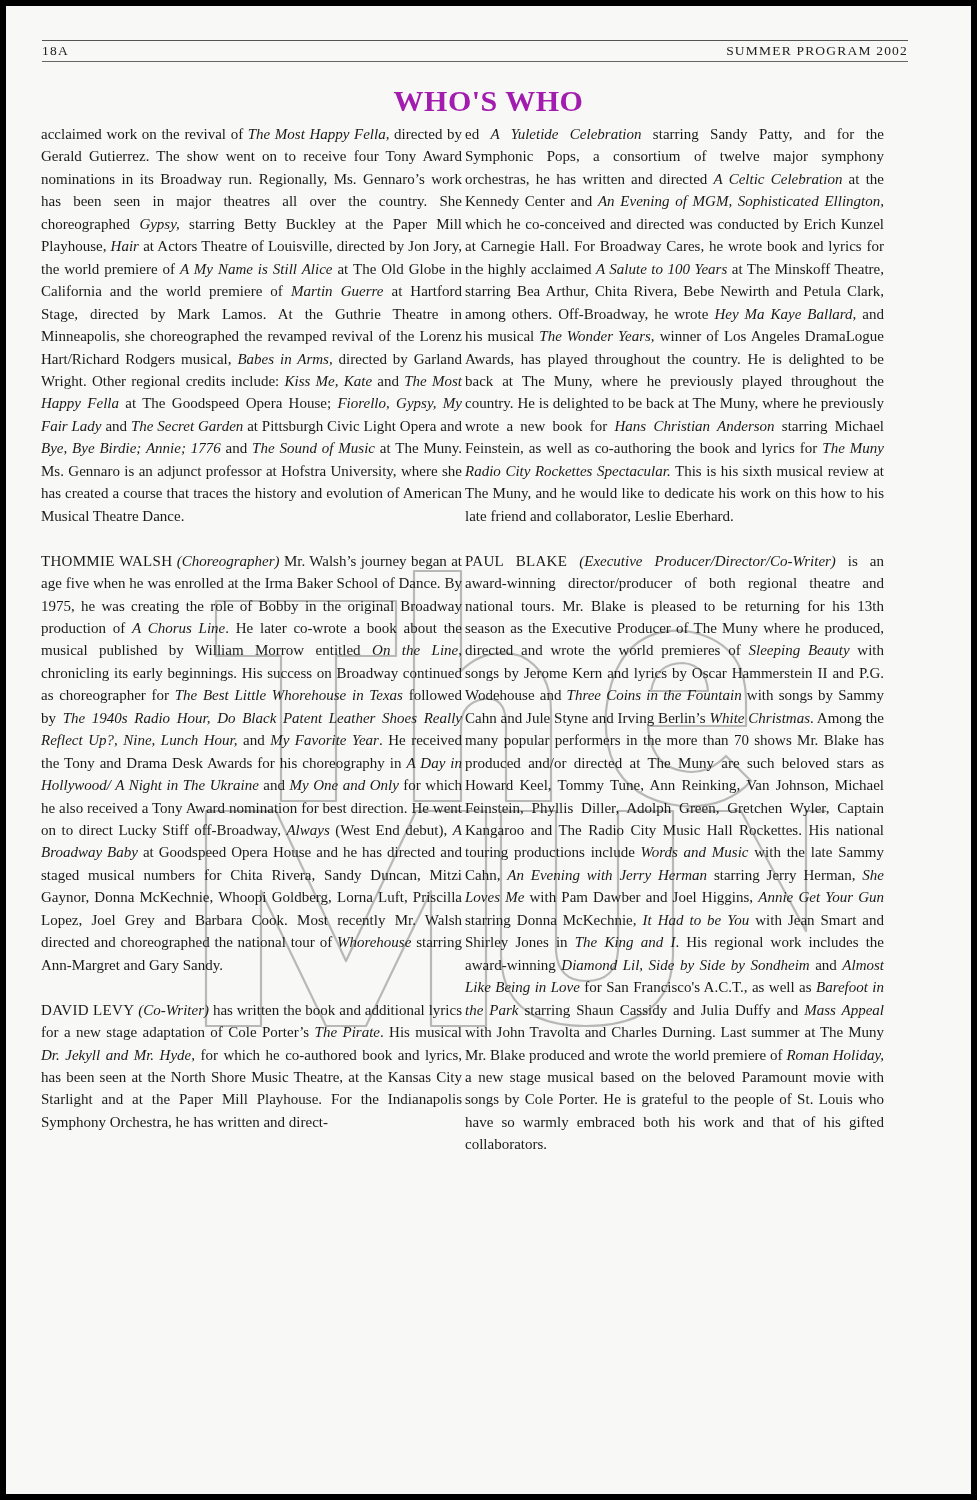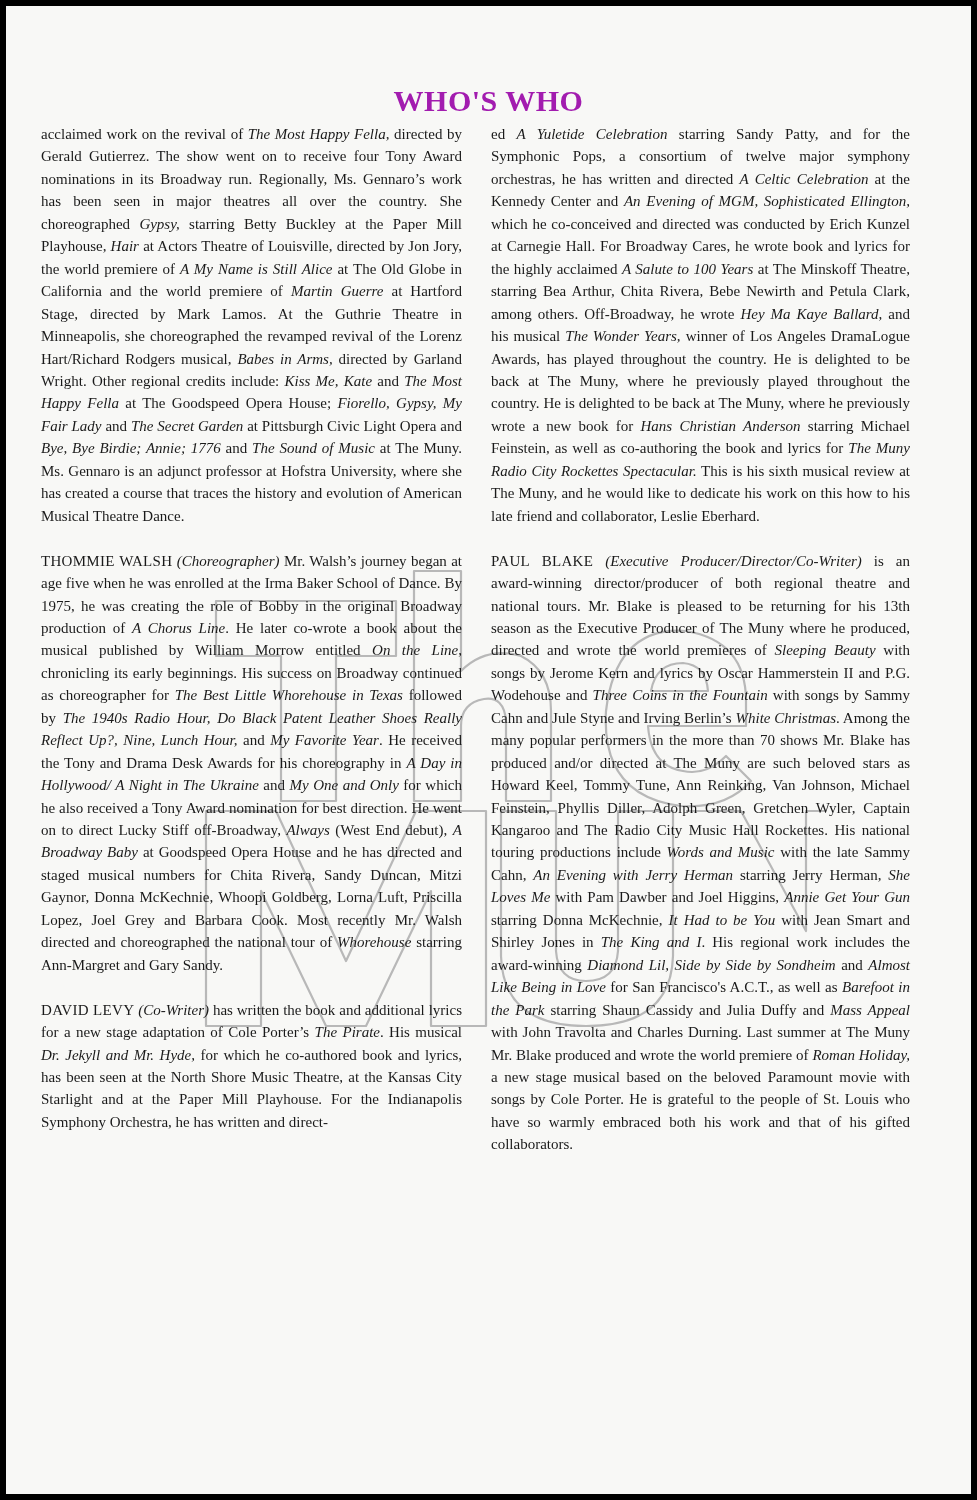--- a/index.html
+++ b/index.html
@@ -48,32 +48,36 @@
     top: 117px;
     width: 421px;
     font-family: "Liberation Serif", serif;
     font-size: 15px;
     line-height: 22.45px;
     color: #1a1a1a;
     text-align: justify;
     hyphens: manual;
   }
   .col.left { left: 35px; }
-  .col.right { left: 485px; width: 419px; }
+  .col.right { left: 459px; width: 419px; }
   .col p { margin: 0 0 22.45px 0; }
   .col p:last-child { margin-bottom: 0; }
   .name { font-weight: normal; letter-spacing: 0.3px; }
   .role { font-style: italic; }
   i { font-style: italic; }
 </style>
 </head>
 <body>
 
 <div class="page">
 
+  <div class="running-head">
+    <span>18A</span>
+    <span>SUMMER PROGRAM 2002</span>
+  </div>
 
   <div class="title">WHO'S WHO</div>
 
   <svg class="watermark" viewBox="0 0 640 470" fill="none" stroke="#b8b8b8" stroke-width="2.2" stroke-linejoin="round">
 
     <path d="M30 40 L210 40 L210 95 L150 95 L150 240 L95 240 L95 95 L30 95 Z"></path>
 
     <path d="M228 10 L275 10 L275 110 Q300 85 335 95 Q365 110 365 150 L365 240 L320 240 L320 160 Q318 135 298 138 Q275 142 275 165 L275 240 L228 240 Z"></path>
 
     <path d="M560 140 Q560 80 500 70 Q430 65 420 150 Q415 235 495 245 Q540 248 565 220 L540 195 Q520 215 497 210 Q465 205 462 165 L560 165 Z M465 130 Q470 102 497 102 Q520 104 522 130 Z"></path>

